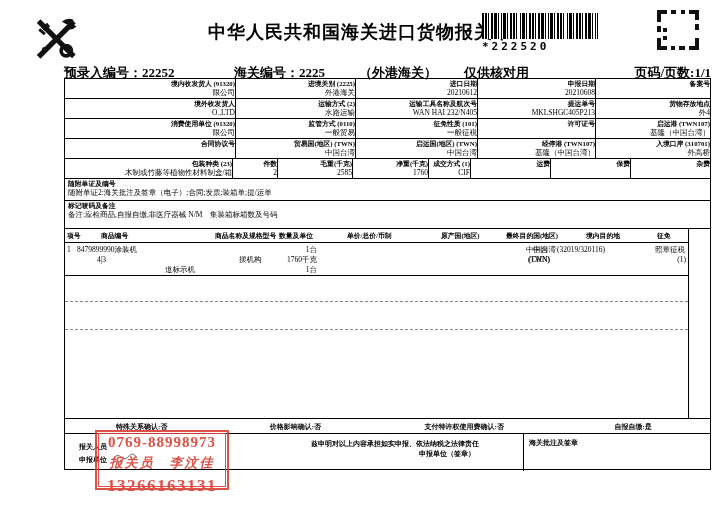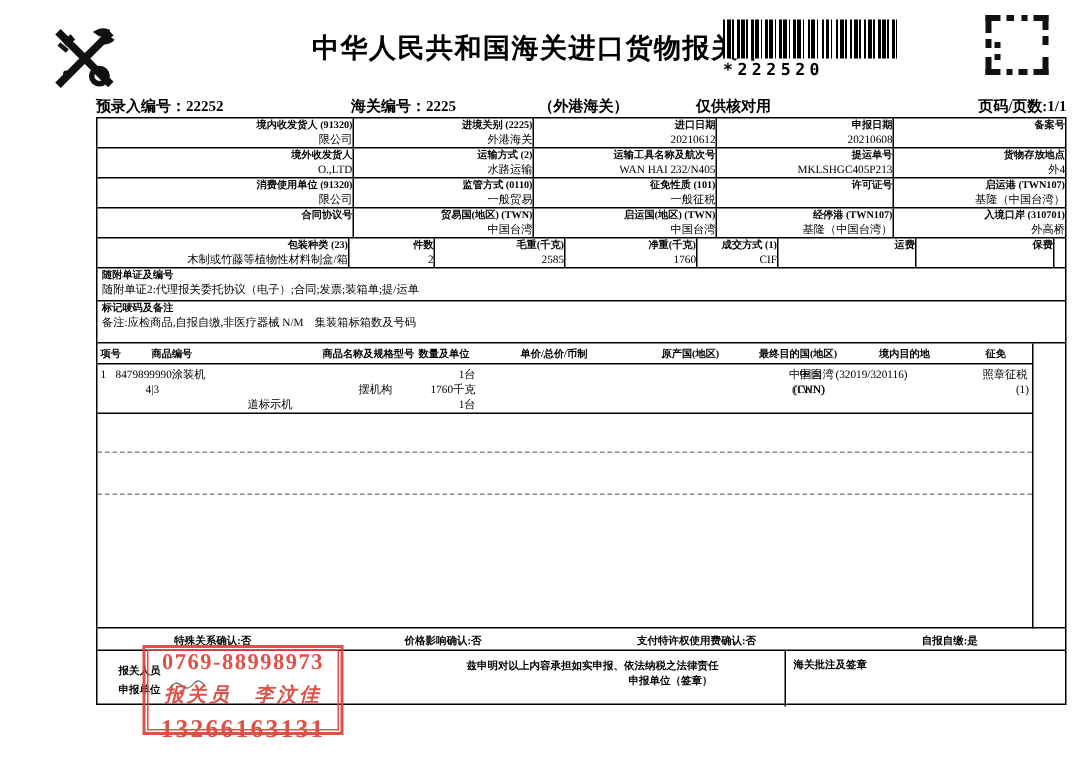--- a/index.html
+++ b/index.html
@@ -7,27 +7,27 @@
         font-family:"Liberation Serif","DejaVu Serif",serif;color:#000;}
   
   .emblem{position:absolute;left:34px;top:16px;width:44px;height:46px;}
   .title{position:absolute;left:150px;top:20px;width:420px;text-align:center;
          font-size:18px;font-weight:bold;letter-spacing:1px;}
   .barcode{position:absolute;left:482px;top:13px;width:116px;height:26px;
     background:repeating-linear-gradient(90deg,#000 0 1.6px,#fff 1.6px 2.6px,#000 2.6px 5.2px,#fff 5.2px 6.2px,#000 6.2px 7.2px,#fff 7.2px 9.4px);}
   .barcode-text{position:absolute;left:482px;top:40px;width:116px;font-family:"DejaVu Sans Mono","Liberation Mono",monospace;
          font-size:11px;font-weight:bold;letter-spacing:3px;}
   .qrmark{position:absolute;left:655px;top:8px;width:46px;height:46px;}
-  .meta{position:absolute;left:64px;top:64px;width:647px;height:12px;font-size:10px;font-weight:bold;}
+  .meta{position:absolute;left:64px;top:64px;width:647px;height:12px;font-size:13px;font-weight:bold;}
   .meta span{position:absolute;white-space:nowrap;}
   
   .form{position:absolute;left:64px;top:78px;width:647px;height:392px;border:1.5px solid #000;box-sizing:border-box;}
   .row{display:grid;border-bottom:1px solid #000;box-sizing:border-box;text-align:right;}
   .rABCD{grid-template-columns:171px 120px 122px 118px 1fr;height:20px;}
-  .rE{grid-template-columns:168px 45px 75px 76px 42px 80px 80px 1fr;height:20px;gap:12px;}
+  .rE{grid-template-columns:168px 45px 75px 76px 42px 80px 80px 1fr;height:20px;}
   .cell{border-right:1px solid #000;box-sizing:border-box;padding:1px 0 0 3px;overflow:hidden;}
   .cell:last-child{border-right:none;margin-left:48px;}
   .lbl{font-size:6.8px;font-weight:bold;line-height:8px;white-space:nowrap;}
   .val{font-size:7.5px;line-height:9px;white-space:nowrap;}
   .ind60{padding-left:60px;} .ind52{padding-left:52px;} .ind42{padding-left:42px;}
   .wide{height:22px;padding:1px 0 0 3px;border-bottom:1px solid #000;box-sizing:border-box;}
   .wideG{height:28px;padding:1px 0 0 3px;border-bottom:1px solid #000;box-sizing:border-box;}
   
   .goods{position:relative;height:190px;border-bottom:1px solid #000;box-sizing:border-box;}
   .goods i{position:absolute;font-style:normal;white-space:nowrap;}
@@ -231,21 +231,21 @@
         <div class="val"></div>
       </div>
       <div class="cell">
         <div class="lbl">杂费</div>
         <div class="val"></div>
       </div>
     </div>
 
     <div class="wide">
       <div class="lbl">随附单证及编号</div>
-      <div class="val">随附单证2:代理报关委托协议（电子）;合同;发票;装箱单;提/运单</div>
+      <div class="val">随附单证2:海关批注及签章（电子）;合同;发票;装箱单;提/运单</div>
     </div>
 
     <div class="wideG">
       <div class="lbl">标记唛码及备注</div>
       <div class="val">备注:应检商品,自报自缴,非医疗器械 N/M　集装箱标箱数及号码</div>
     </div>
 
     <div class="goods">
       <i class="gh" style="left:2px">项号</i>
       <i class="gh" style="left:36px">商品编号</i>

